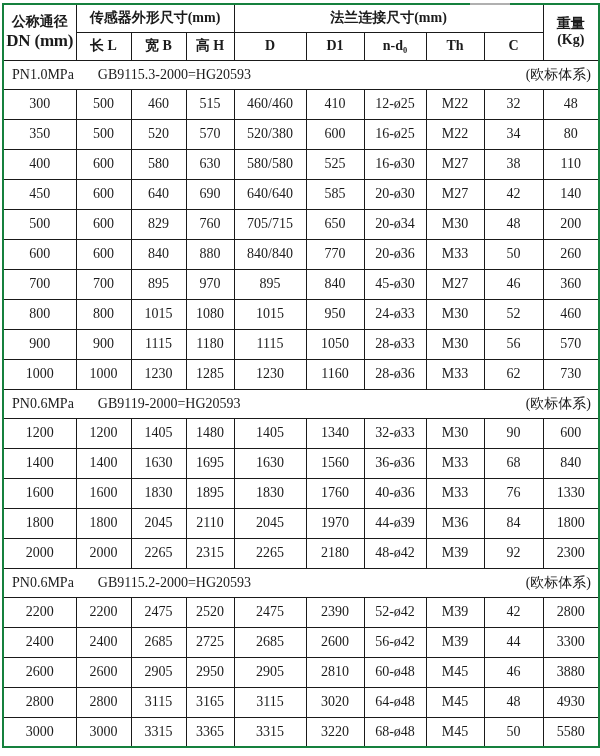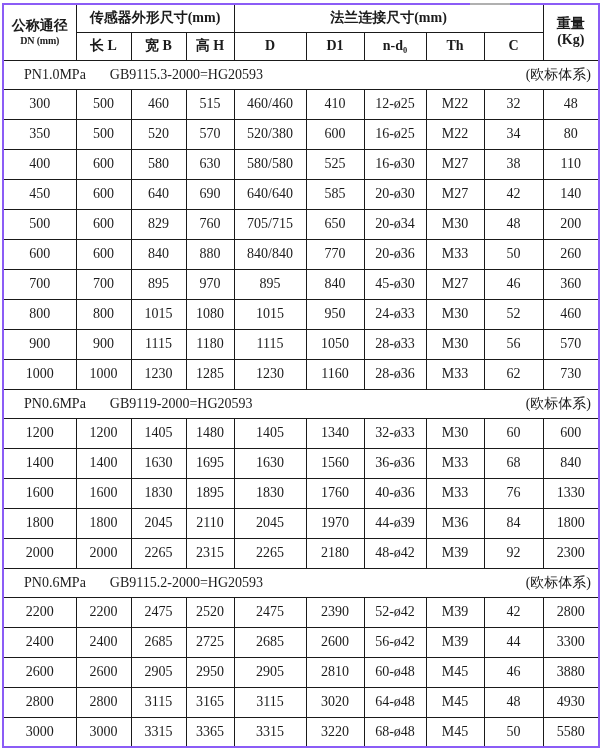--- a/index.html
+++ b/index.html
@@ -14,53 +14,53 @@
   .page { position: relative; width: 600px; height: 756px; }
   .crop-artifact {
     position: absolute; left: 470px; top: 0; width: 40px; height: 2px;
     background: #b0b0b0;
   }
   table.spec {
     border-collapse: collapse;
     table-layout: fixed;
     width: 596px;
     margin: 3px 0 0 2px;
-    border: 2px solid #8b5cf6;
+    border: 2px solid #15803d;
   }
   th, td {
     border: 1px solid #1a1a1a;
     text-align: center;
     vertical-align: middle;
     padding: 0;
     white-space: nowrap;
     overflow: hidden;
   }
   thead th {
     font-weight: bold;
     font-size: 14px;
     height: 28px;
     line-height: 1.15;
   }
   th .hdr-line2 {
-    font-size: 10px;
+    font-size: 17px;
     letter-spacing: -0.2px;
   }
   td.data {
     height: 30px;
     font-size: 14px;
   }
   tr.section-row td {
     height: 29px;
     font-size: 14px;
     text-align: left;
   }
   .section-inner {
     display: flex;
     align-items: center;
-    padding: 0 7px 0 20px;
+    padding: 0 7px 0 8px;
     text-align: center;
   }
   .section-standard { margin-left: 24px; }
   .section-note { margin-left: auto; }
 </style>
 </head>
 <body>
 
 <div class="page">
   <div class="crop-artifact"></div>
@@ -243,21 +243,21 @@
         </tr>
         <tr>
           <td class="data">1200</td>
           <td class="data">1200</td>
           <td class="data">1405</td>
           <td class="data">1480</td>
           <td class="data">1405</td>
           <td class="data">1340</td>
           <td class="data">32-ø33</td>
           <td class="data">M30</td>
-          <td class="data">60</td>
+          <td class="data">90</td>
           <td class="data">600</td>
         </tr>
         <tr>
           <td class="data">1400</td>
           <td class="data">1400</td>
           <td class="data">1630</td>
           <td class="data">1695</td>
           <td class="data">1630</td>
           <td class="data">1560</td>
           <td class="data">36-ø36</td>

